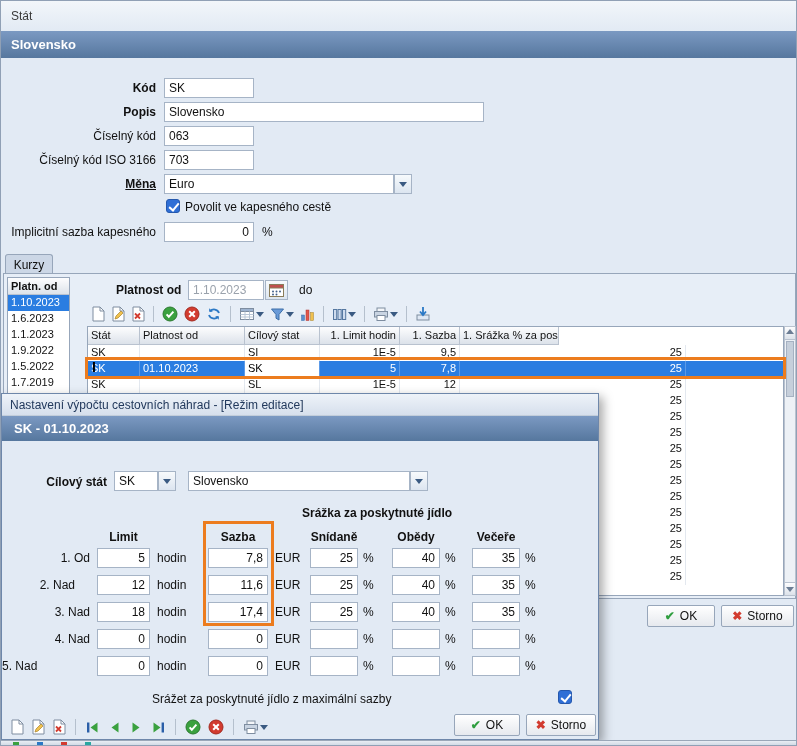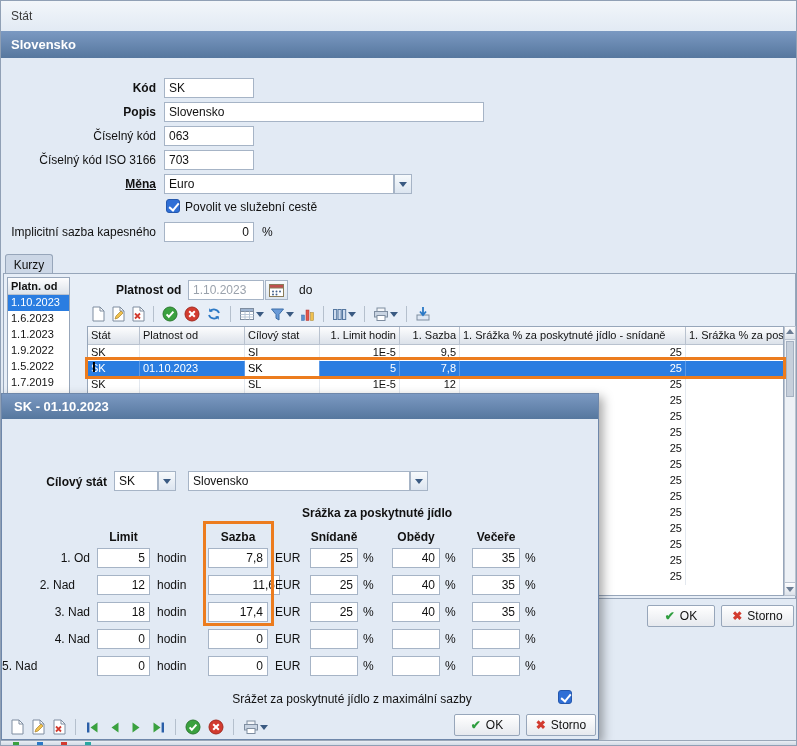--- a/index.html
+++ b/index.html
@@ -82,21 +82,21 @@
   <div class="flabel" style="top:152px">Číselný kód ISO 3166</div>
   <div class="field" style="left:163px;top:149px;width:90px">703</div>
 
   <div class="flabel bold und" style="top:176px">Měna</div>
   <div class="field" style="left:163px;top:173px;width:230px">Euro</div>
   <div class="ddbtn" style="left:393px;top:173px">
       <span class="tri"></span>
     </div>
 
   <div class="cb" style="left:165px;top:198px"></div>
-  <div class="abs" style="left:184px;top:199px">Povolit ve služební cestě</div>
+  <div class="abs" style="left:184px;top:199px">Povolit ve kapesného cestě</div>
 
   <div class="flabel" style="top:224px">Implicitní sazba kapesného</div>
   <div class="field num" style="left:163px;top:221px;width:90px">0</div>
   <div class="abs" style="left:261px;top:224px">%</div>
 
   <div class="tab" style="left:4px;top:253px;width:48px;height:19px"><span>Kurzy</span></div>
 
   <div class="panel" style="left:2px;top:272px;width:793px;height:326px"></div>
 
   <div class="listbox" style="left:6px;top:276px;width:63px;height:318px">
@@ -241,21 +241,20 @@
       </span>
   </div>
 
   <div class="gridbox" style="left:86px;top:325px;width:697px;height:270px">
     <div class="ghead">
       <div class="hc c0">Stát</div>
       <div class="hc c1">Platnost od</div>
       <div class="hc c2">Cílový stat</div>
       <div class="hc c3 num">1. Limit hodin</div>
       <div class="hc c4 num">1. Sazba</div>
-      <div class="hc c5">1. Srážka % za poskytnuté jídlo - snídaně</div>
       <div class="hc c6">1. Srážka % za pos</div>
     </div>
     <div class="trow" style="top:18px">
       <div class="tc c0">SK</div>
         <div class="tc c1"></div>
         <div class="tc c2">SI</div>
         <div class="tc c3 num">1E-5</div>
         <div class="tc c4 num">9,5</div>
         <div class="tc c5 num">25</div>
         <div class="tc c6"></div>
@@ -404,20 +403,21 @@
   <div class="btn" style="left:646px;top:604px;width:68px">
     <span class="gcheck">✔</span>
     <span>OK</span>
   </div>
   <div class="btn" style="left:720px;top:604px;width:73px">
     <span class="rcross">✖</span>
     <span>Storno</span>
   </div>
 
   <div class="modal" style="left:0;top:392px;width:598px;height:347px">
+    <div class="mtitle"><span>Nastavení výpočtu cestovních náhrad - [Režim editace]</span></div>
     <div class="mblue"><span>SK  -  01.10.2023</span></div>
 
     <div class="abs bold" style="left:0;top:81px;width:105px;text-align:right">Cílový stát</div>
     <div class="field" style="left:112px;top:77px;width:44px">SK</div>
     <div class="ddbtn" style="left:156px;top:77px">
         <span class="tri"></span>
       </div>
     <div class="field" style="left:186px;top:77px;width:222px">Slovensko</div>
     <div class="ddbtn" style="left:408px;top:77px">
         <span class="tri"></span>
@@ -439,21 +439,21 @@
     <div class="field num" style="left:308px;top:154px;width:48px">25</div>
     <div class="abs" style="left:361px;top:157px">%</div>
     <div class="field num" style="left:390px;top:154px;width:48px">40</div>
     <div class="abs" style="left:443px;top:157px">%</div>
     <div class="field num" style="left:470px;top:154px;width:48px">35</div>
     <div class="abs" style="left:523px;top:157px">%</div>
 
     <div class="abs" style="left:0;top:184px;width:73px;text-align:right">2. Nad</div>
     <div class="field num" style="left:95px;top:181px;width:53px">12</div>
     <div class="abs" style="left:155px;top:184px">hodin</div>
-    <div class="field num" style="left:206px;top:181px;width:72px">11,6</div>
+    <div class="field num" style="left:206px;top:181px;width:60px">11,6</div>
     <div class="abs" style="left:273px;top:184px">EUR</div>
     <div class="field num" style="left:308px;top:181px;width:48px">25</div>
     <div class="abs" style="left:361px;top:184px">%</div>
     <div class="field num" style="left:390px;top:181px;width:48px">40</div>
     <div class="abs" style="left:443px;top:184px">%</div>
     <div class="field num" style="left:470px;top:181px;width:48px">35</div>
     <div class="abs" style="left:523px;top:184px">%</div>
 
     <div class="abs" style="left:0;top:211px;width:88px;text-align:right">3. Nad</div>
     <div class="field num" style="left:95px;top:208px;width:53px">18</div>
@@ -486,21 +486,21 @@
     <div class="abs" style="left:273px;top:265px">EUR</div>
     <div class="field num" style="left:308px;top:262px;width:48px"></div>
     <div class="abs" style="left:361px;top:265px">%</div>
     <div class="field num" style="left:390px;top:262px;width:48px"></div>
     <div class="abs" style="left:443px;top:265px">%</div>
     <div class="field num" style="left:470px;top:262px;width:48px"></div>
     <div class="abs" style="left:523px;top:265px">%</div>
 
     <div class="hlbox" style="left:201px;top:127px;width:71px;height:105px"></div>
 
-    <div class="abs" style="left:150px;top:298px;width:400px;text-align:center">Srážet za poskytnuté jídlo z maximální sazby</div>
+    <div class="abs" style="left:150px;top:298px;width:400px;text-align:left">Srážet za poskytnuté jídlo z maximální sazby</div>
     <div class="cb" style="left:556px;top:296px"></div>
 
     <div class="mtools" style="left:6px;top:321px;height:24px">
       <span class="tbtn">
           <span>
             <svg width="14" height="16" viewBox="0 0 14 16">
               <path d="M2 1h7l4 4v10H2z" fill="#fff" stroke="#7e8da0"></path>
               <path d="M9 1v4h4" fill="none" stroke="#7e8da0"></path>
             </svg>
           </span>

